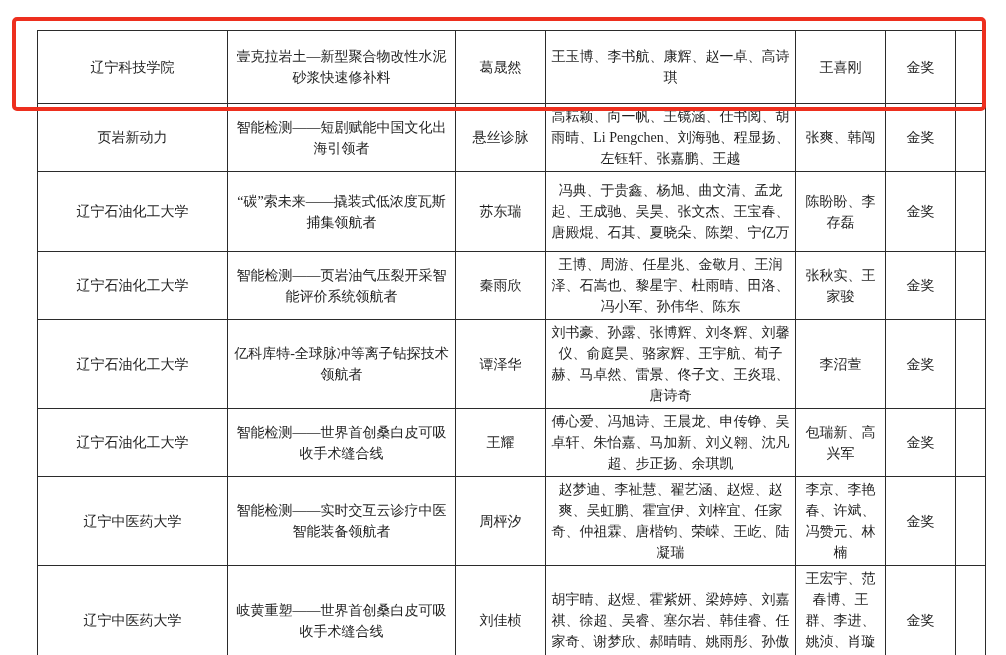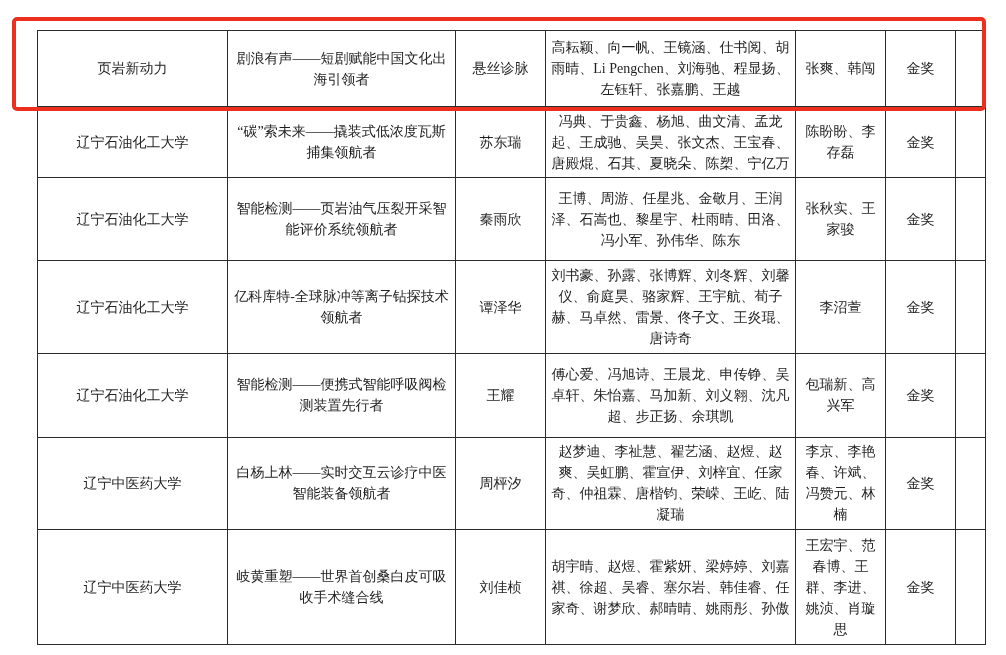--- a/index.html
+++ b/index.html
@@ -60,24 +60,33 @@
     <colgroup>
       <col class="c-uni">
         <col class="c-title">
         <col class="c-leader">
       <col class="c-members">
         <col class="c-advisors">
         <col class="c-award">
         <col class="c-empty">
     </colgroup>
     <tbody>
+  <tr>
+    <td>辽宁科技学院</td>
+    <td>壹克拉岩土—新型聚合物改性水泥砂浆快速修补料</td>
+    <td>葛晟然</td>
+    <td>王玉博、李书航、康辉、赵一卓、高诗琪</td>
+    <td>王喜刚</td>
+    <td>金奖</td>
+    <td></td>
+  </tr>
 
   <tr>
     <td>页岩新动力</td>
-    <td>剧浪有声——短剧赋能中国文化出海引领者</td>
+    <td>智能检测——短剧赋能中国文化出海引领者</td>
     <td>悬丝诊脉</td>
     <td>高耘颖、向一帆、王镜涵、仕书阅、胡雨晴、Li Pengchen、刘海驰、程显扬、左钰轩、张嘉鹏、王越</td>
     <td>张爽、韩闯</td>
     <td>金奖</td>
     <td></td>
   </tr>
 
   <tr>
     <td>辽宁石油化工大学</td>
     <td>“碳”索未来——撬装式低浓度瓦斯捕集领航者</td>
@@ -103,31 +112,31 @@
     <td>亿科库特-全球脉冲等离子钻探技术领航者</td>
     <td>谭泽华</td>
     <td>刘书豪、孙露、张博辉、刘冬辉、刘馨仪、俞庭昊、骆家辉、王宇航、荀子赫、马卓然、雷景、佟子文、王炎琨、唐诗奇</td>
     <td>李沼萱</td>
     <td>金奖</td>
     <td></td>
   </tr>
 
   <tr>
     <td>辽宁石油化工大学</td>
-    <td>智能检测——便携式智能呼吸阀检测装置先行者</td>
+    <td>智能检测——世界首创桑白皮可吸收手术缝合线</td>
     <td>王耀</td>
     <td>傅心爱、冯旭诗、王晨龙、申传铮、吴卓轩、朱怡嘉、马加新、刘义翱、沈凡超、步正扬、余琪凯</td>
     <td>包瑞新、高兴军</td>
     <td>金奖</td>
     <td></td>
   </tr>
 
   <tr>
     <td>辽宁中医药大学</td>
-    <td>白杨上林——实时交互云诊疗中医智能装备领航者</td>
+    <td>智能检测——实时交互云诊疗中医智能装备领航者</td>
     <td>周枰汐</td>
     <td>赵梦迪、李祉慧、翟艺涵、赵煜、赵爽、吴虹鹏、霍宣伊、刘梓宜、任家奇、仲祖霖、唐楷钧、荣嵘、王屹、陆凝瑞</td>
     <td>李京、李艳春、许斌、冯赞元、林楠</td>
     <td>金奖</td>
     <td></td>
   </tr>
 
   <tr>
     <td>辽宁中医药大学</td>
     <td>岐黄重塑——世界首创桑白皮可吸收手术缝合线</td>

